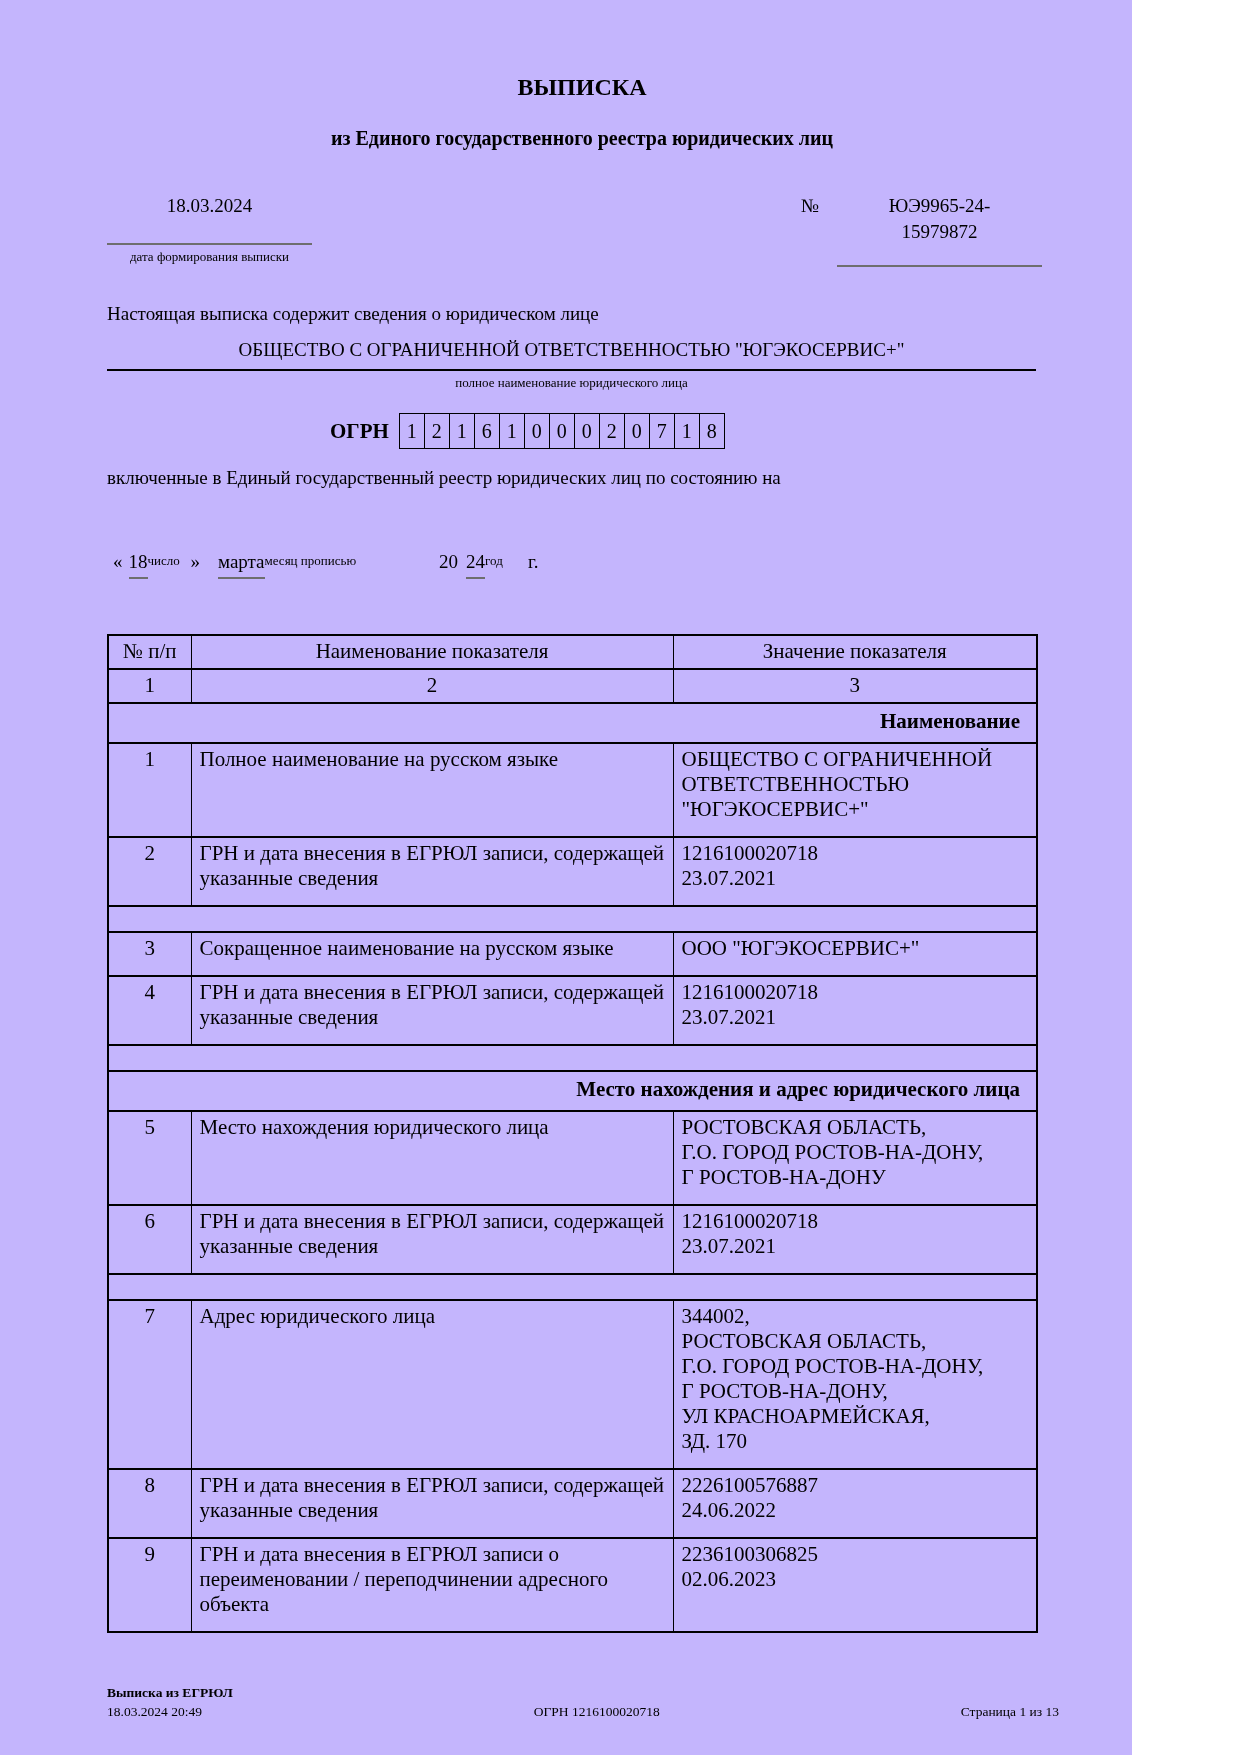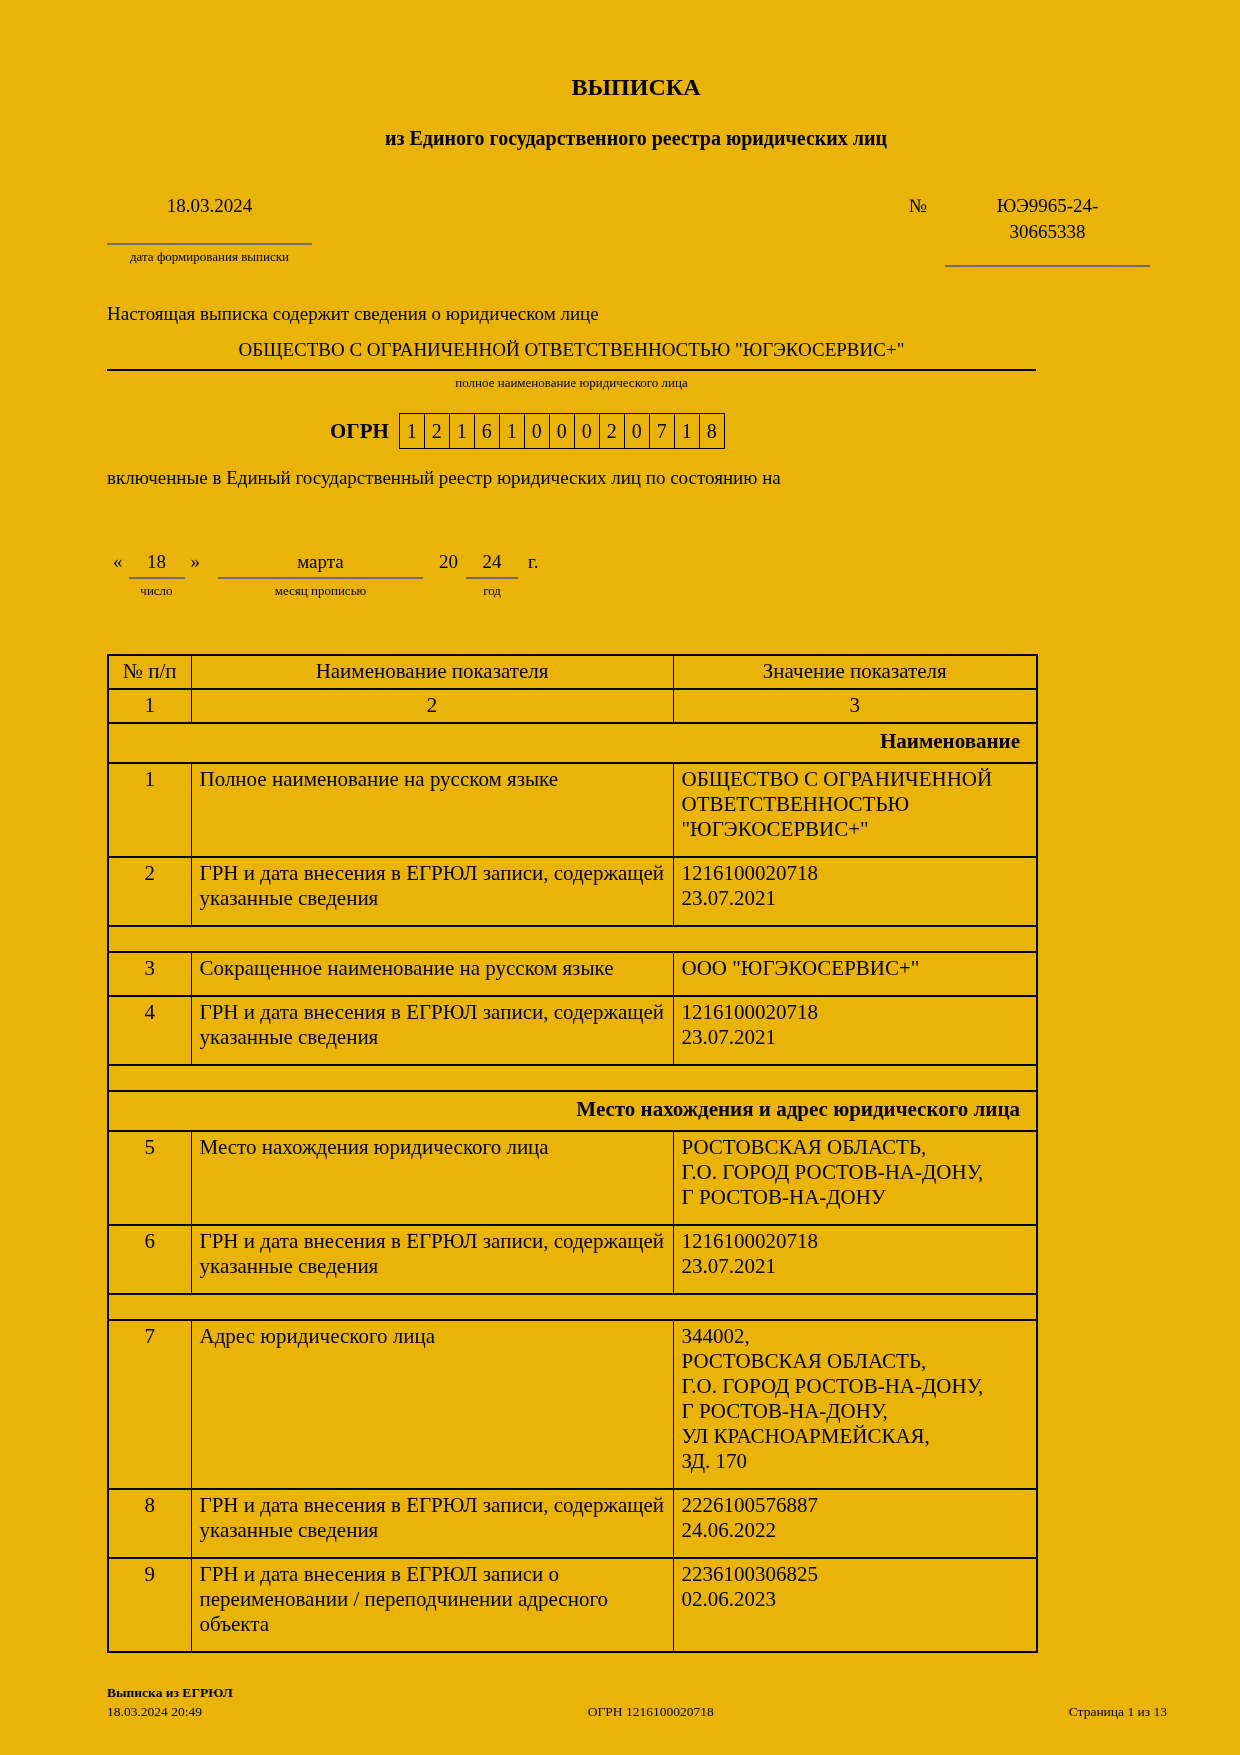--- a/index.html
+++ b/index.html
@@ -1,22 +1,22 @@
 <!DOCTYPE html>
 <html><head>
 <meta charset="utf-8">
 <style>
   html, body { margin: 0; padding: 0; background: #ffffff; }
   .page {
     position: relative;
-    width: 1240px;
+    width: 1132px;
     height: 1755px;
     box-sizing: border-box;
     padding: 73px 75px 0 107px;
-    background: #eab308;
+    background: #c4b5fd;
     color: #000;
     font-family: "Liberation Serif", "DejaVu Serif", serif;
     font-size: 19px;
     line-height: 26px;
   }
   .title {
     text-align: center;
     font-size: 24px;
     font-weight: bold;
     line-height: 28px;
@@ -87,21 +87,21 @@
     font-size: 20px;
   }
   .ogrn-cell:first-child { border-left: 1.5px solid #000; }
   .included { margin-top: 16px; }
   .asof-row {
     margin-top: 58px;
     display: flex;
     align-items: flex-start;
   }
   .asof-row .quote { margin: 0 6px; }
-  .field { display: inline-flex; flex-direction: column; }
+  .field { display: inline-flex; }
   .field-text {
     text-align: center;
     border-bottom: 2px solid #6e6e6e;
     padding-bottom: 2px;
   }
   .field-day { width: 56px; }
   .field-month { width: 205px; margin-left: 12px; }
   .field-year { width: 52px; margin-left: 8px; }
   .year-prefix { margin-left: 16px; }
   .year-suffix { margin-left: 10px; }
@@ -160,21 +160,21 @@
 
   <div class="header-row">
     <div class="date-block">
       <div class="date-value">18.03.2024</div>
       <div class="small-label">дата формирования выписки</div>
     </div>
     <div class="number-block">
       <span class="no-sign">№</span>
       <div class="number-field">
         <div>ЮЭ9965-24-</div>
-        <div>30665338</div>
+        <div>15979872</div>
       </div>
     </div>
   </div>
 
   <div class="lead">Настоящая выписка содержит сведения о юридическом лице</div>
 
   <div class="company-block">
     <div class="company-name">ОБЩЕСТВО С ОГРАНИЧЕННОЙ ОТВЕТСТВЕННОСТЬЮ "ЮГЭКОСЕРВИС+"</div>
     <div class="small-label">полное наименование юридического лица</div>
   </div>

